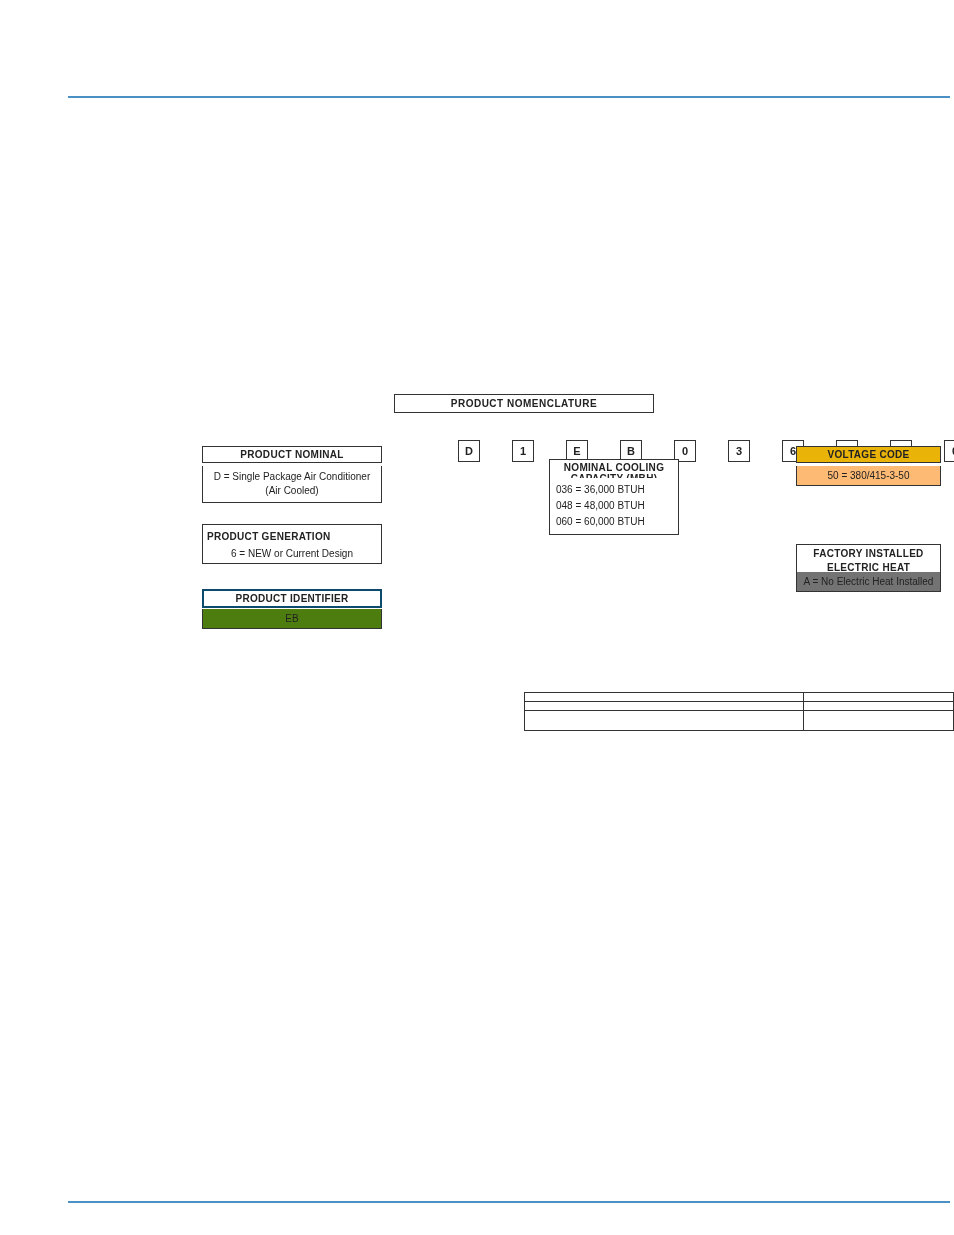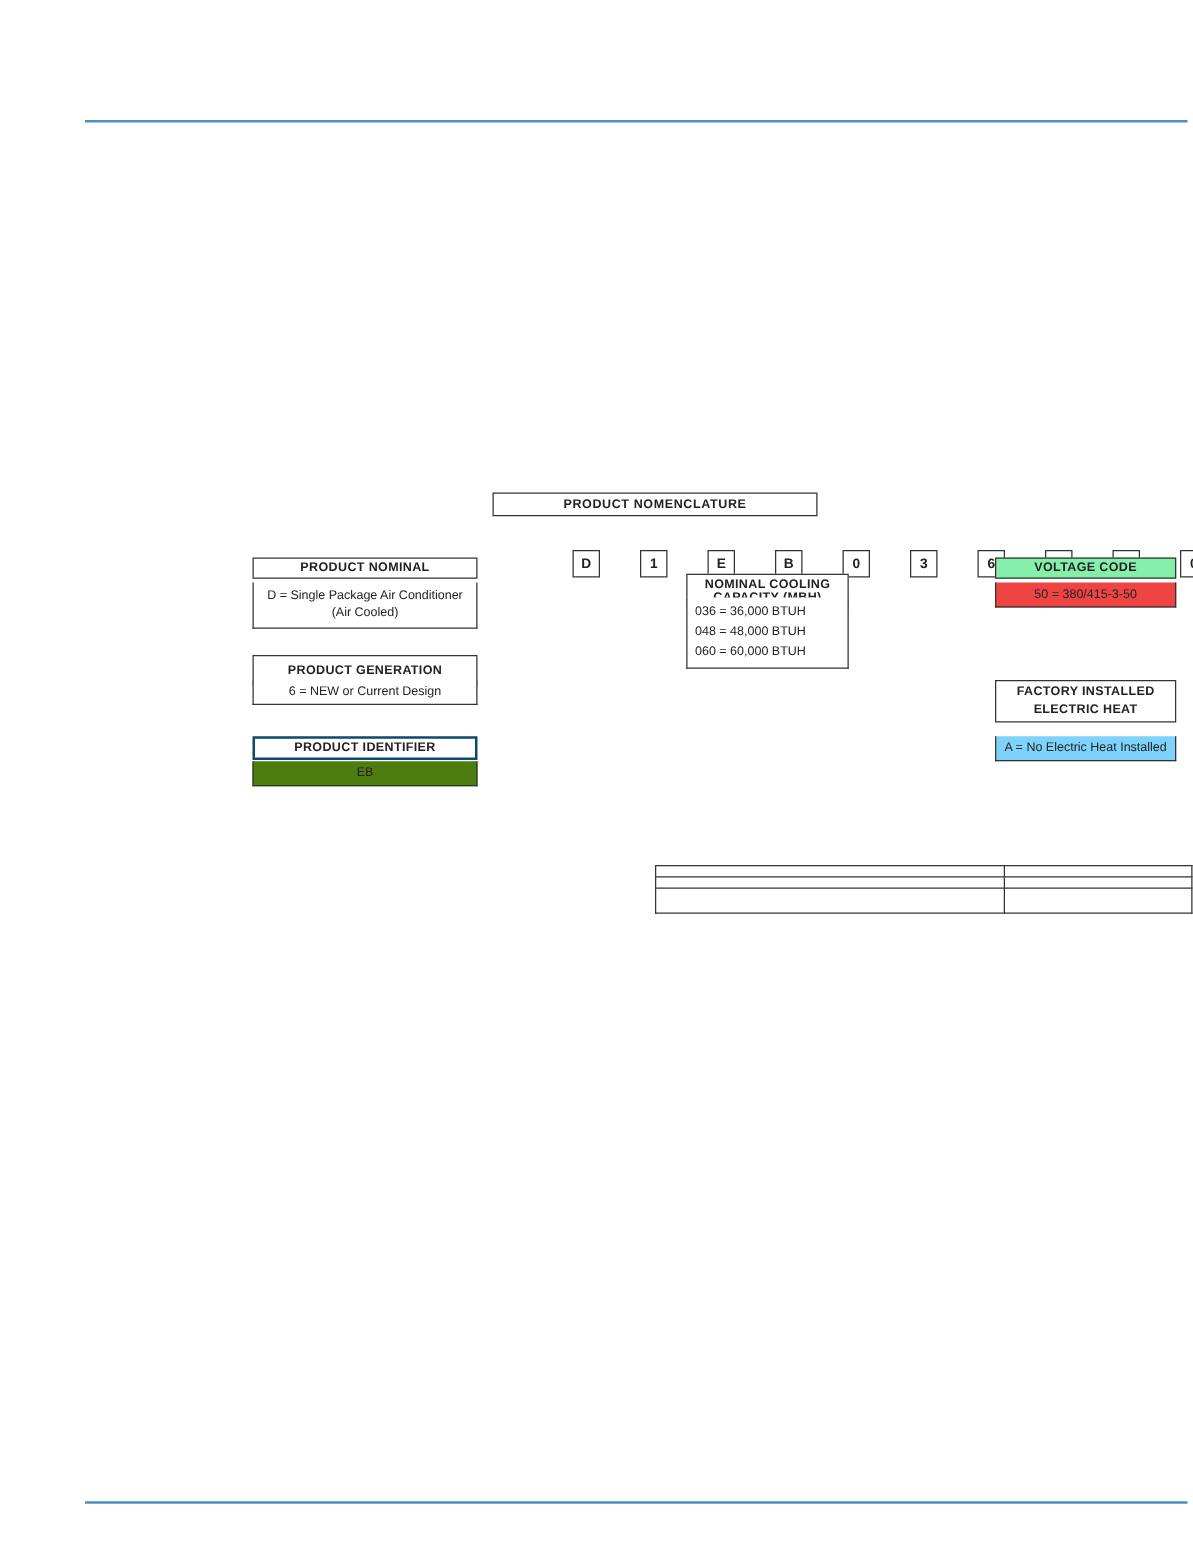--- a/index.html
+++ b/index.html
@@ -104,21 +104,21 @@
       line-height: 1.4;
       background: #fff;
     }
 
     .product-generation-label {
       position: absolute;
       top: 130px;
       left: 78px;
       width: 180px;
       border: 1px solid #333;
-      text-align: center;
+      text-align: left;
       padding: 6px 4px;
       font-size: 10px;
       font-weight: bold;
       letter-spacing: 0.3px;
       background: #fff;
     }
     .product-generation-desc {
       position: absolute;
       top: 150px;
       left: 78px;
@@ -190,60 +190,60 @@
       position: absolute;
       top: 52px;
       left: 672px;
       width: 145px;
       border: 1px solid #333;
       text-align: center;
       padding: 2px 4px;
       font-size: 10px;
       font-weight: bold;
       letter-spacing: 0.3px;
-      background: #86efac;
+      background: #eab308;
     }
     .voltage-code-desc {
       position: absolute;
       top: 72px;
       left: 672px;
       width: 145px;
       border: 1px solid #333;
       border-top: none;
       text-align: center;
       padding: 4px 6px;
       font-size: 10px;
-      background: #ef4444;
+      background: #fdba74;
     }
 
     .factory-heat-label {
       position: absolute;
       top: 150px;
       left: 672px;
       width: 145px;
       border: 1px solid #333;
       text-align: center;
       padding: 2px 4px;
       font-size: 10px;
       font-weight: bold;
       letter-spacing: 0.3px;
       line-height: 1.4;
       background: #fff;
     }
     .factory-heat-desc {
       position: absolute;
-      top: 195px;
+      top: 178px;
       left: 672px;
       width: 145px;
       border: 1px solid #333;
       border-top: none;
       text-align: center;
       padding: 4px 6px;
       font-size: 10px;
-      background: #7dd3fc;
+      background: #737373;
     }
 
     
     .connector-svg {
       position: absolute;
       top: 0;
       left: 0;
       width: 100%;
       height: 100%;
       pointer-events: none;

